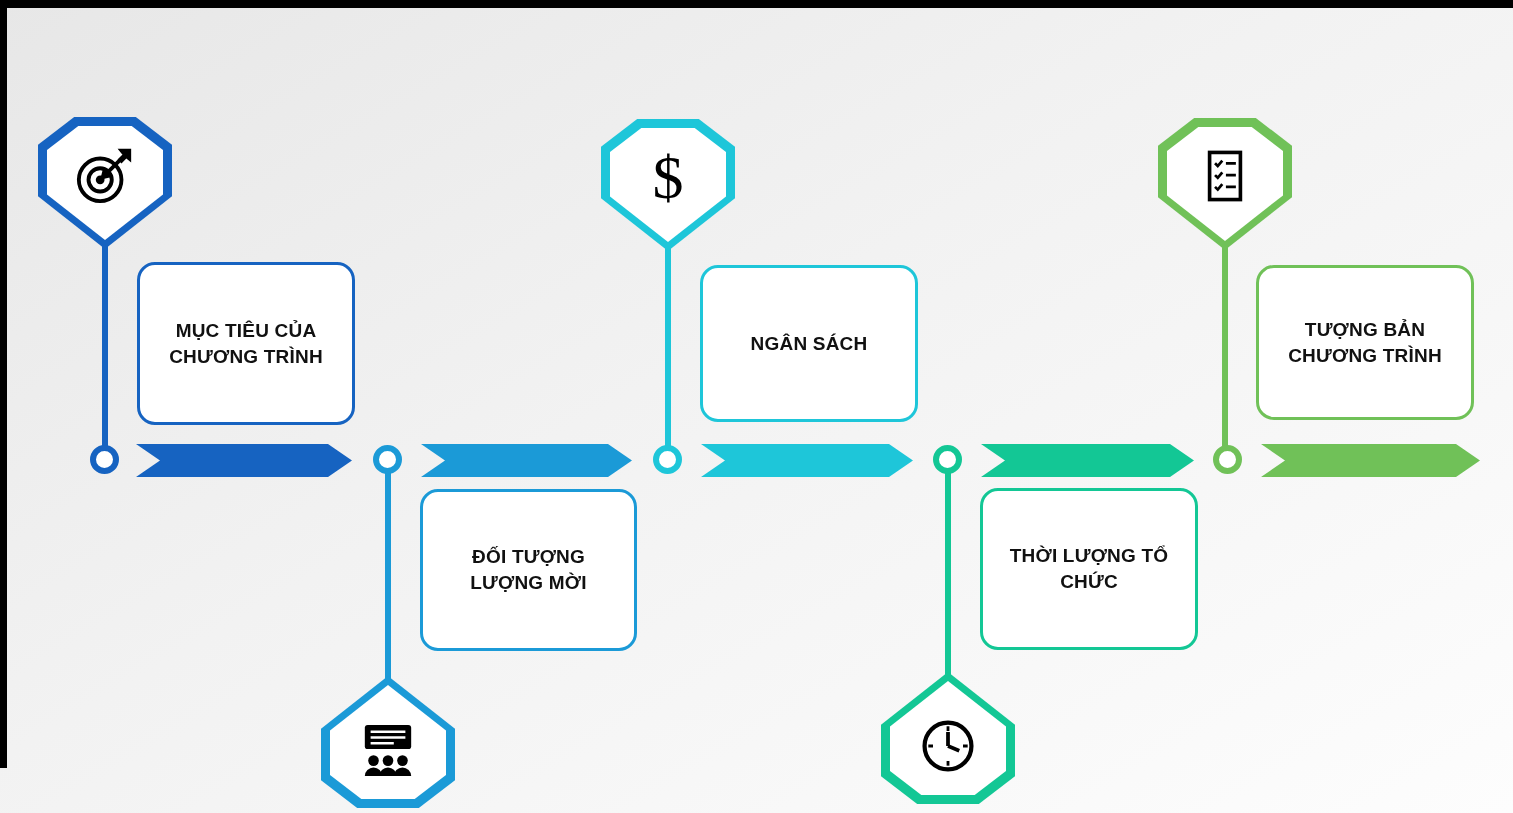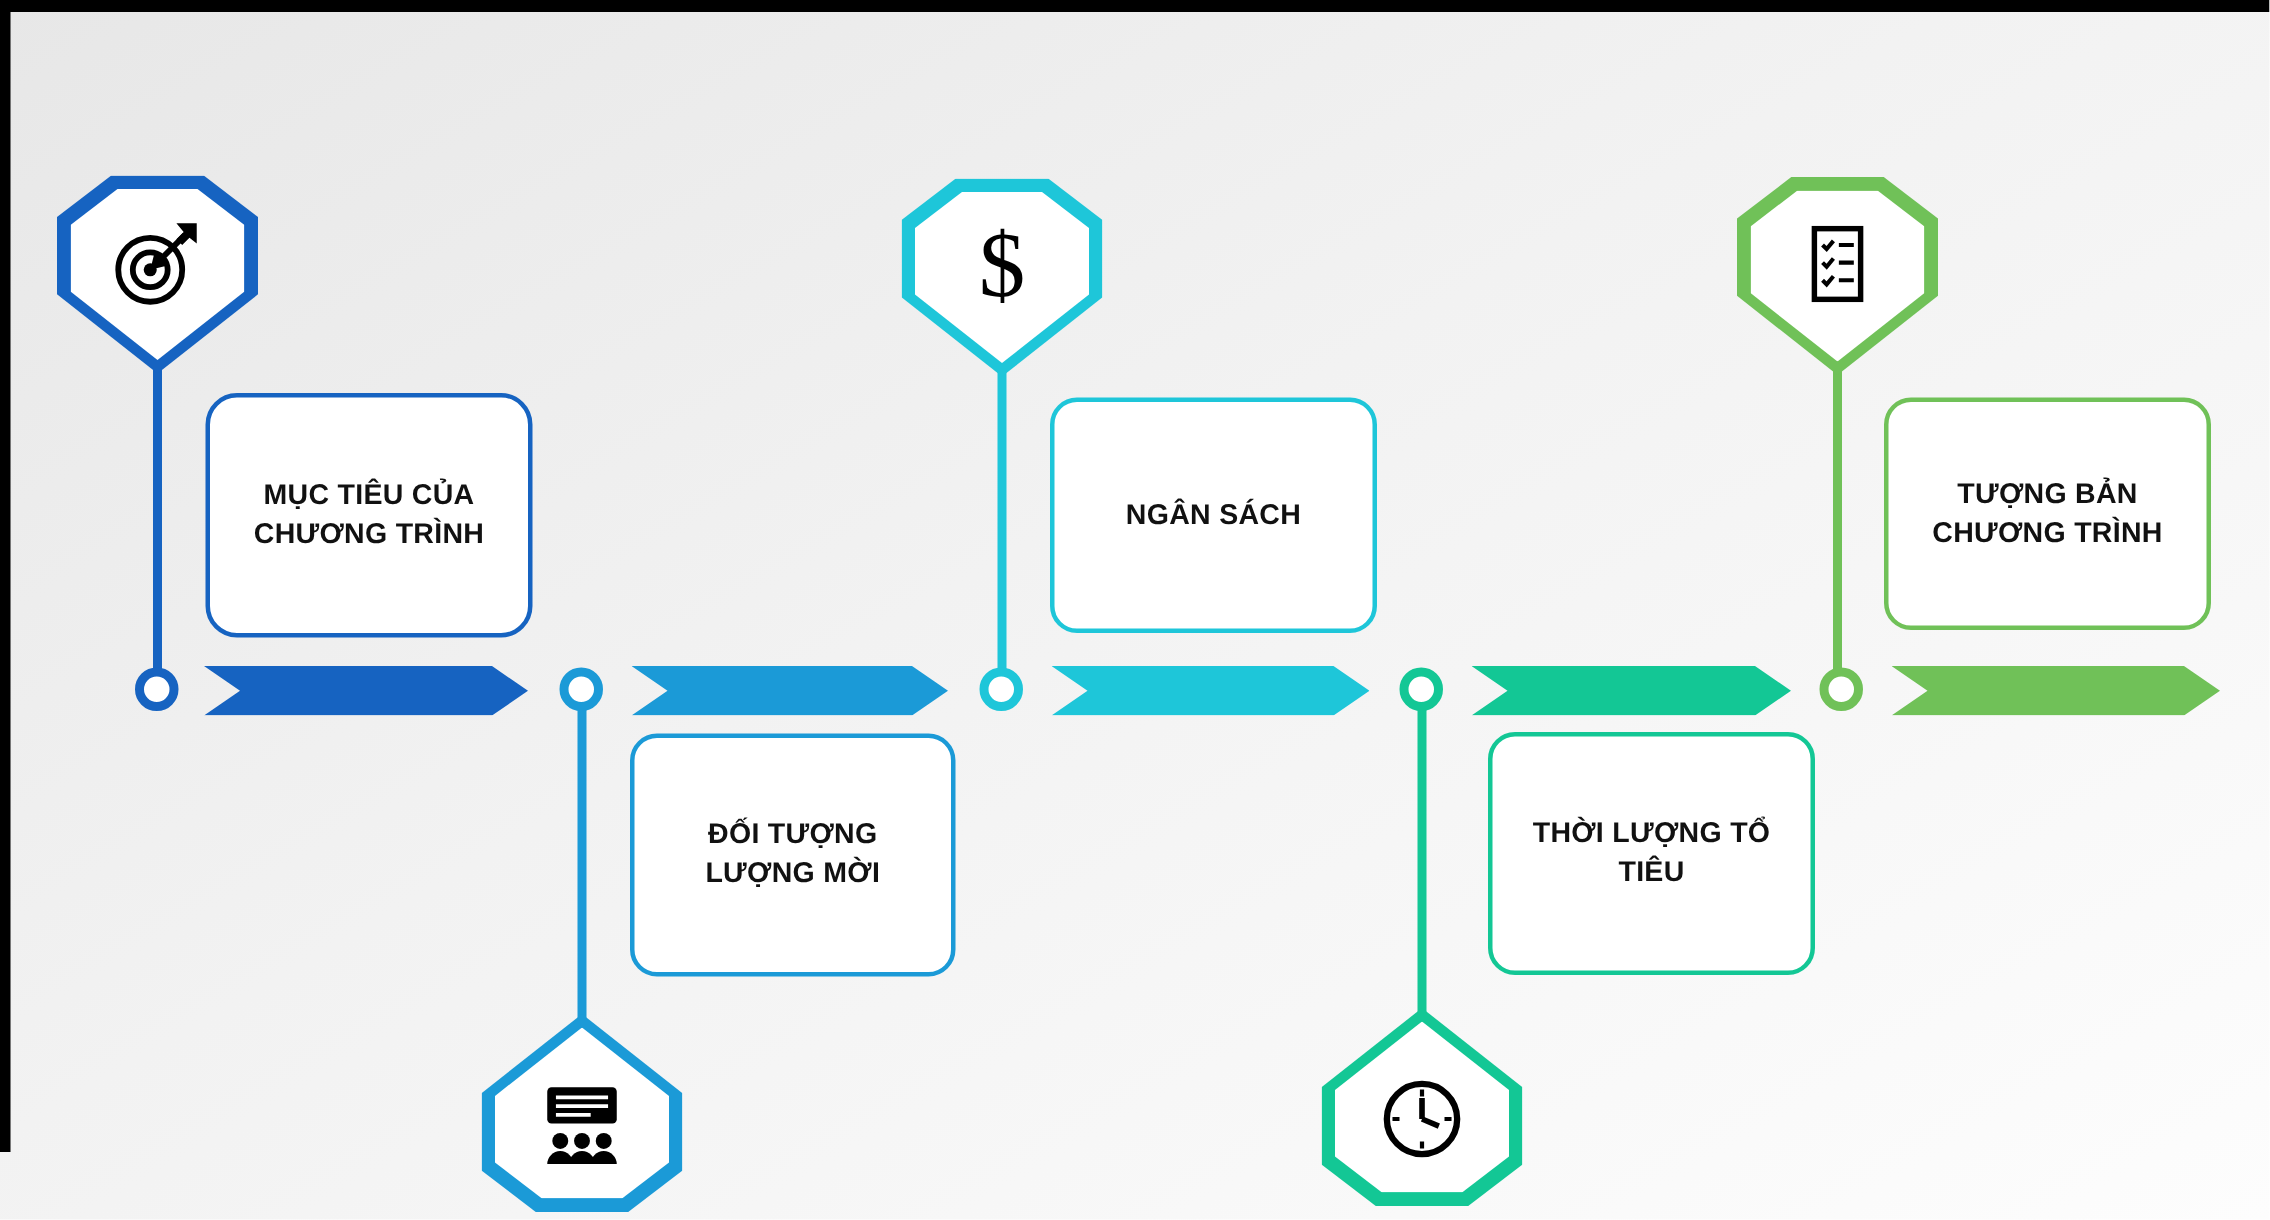--- a/index.html
+++ b/index.html
@@ -127,21 +127,21 @@
           <circle cx="27" cy="37" r="12"></circle>
         </g>
         <circle cx="27" cy="37" r="4.5" fill="#000"></circle>
         <path d="M27 37 L51 13" stroke="#000" stroke-width="4"></path>
         <polygon points="27,37 39,34 30,25" fill="#000"></polygon>
         <path d="M45 5 h14 v14 l-5 -4 -5 5 -4 -4 5 -5 z" fill="#000"></path>
       </svg>
     </span>
   </div>
 </div>
-<div class="card" style="left: 137px; top: 262px; width: 218px; height: 163px; border-color: rgb(22, 99, 193); border-radius: 21px;">
+<div class="card" style="left: 137px; top: 262px; width: 218px; height: 163px; border-color: rgb(22, 99, 193);">
   <div class="card-text">
     <div>MỤC TIÊU CỦA</div>
     <div>CHƯƠNG TRÌNH</div>
   </div>
 </div>
 
 <div class="shield sh-bot" style="left: 321px; top: 676px; background-color: rgb(27, 154, 215);">
   <div class="shield-inner sh-bot pad-top">
     <span class="icon">
       <svg width="62" height="56" viewBox="0 0 64 58">
@@ -188,24 +188,24 @@
         <line x1="32" y1="11" x2="32" y2="16" stroke="#000" stroke-width="3"></line>
         <line x1="32" y1="48" x2="32" y2="53" stroke="#000" stroke-width="3"></line>
         <line x1="11" y1="32" x2="16" y2="32" stroke="#000" stroke-width="3"></line>
         <line x1="48" y1="32" x2="53" y2="32" stroke="#000" stroke-width="3"></line>
         <line x1="32" y1="32" x2="32" y2="17" stroke="#000" stroke-width="4"></line>
         <line x1="32" y1="32" x2="44" y2="37" stroke="#000" stroke-width="4"></line>
       </svg>
     </span>
   </div>
 </div>
-<div class="card" style="left: 980px; top: 488px; width: 218px; height: 162px; border-color: rgb(19, 199, 149); margin-left: 12px;">
+<div class="card" style="left: 980px; top: 488px; width: 218px; height: 162px; border-color: rgb(19, 199, 149);">
   <div class="card-text">
     <div>THỜI LƯỢNG TỔ</div>
-    <div>TIÊU</div>
+    <div>CHỨC</div>
   </div>
 </div>
 
 <div class="shield sh-top" style="left: 1158px; top: 118px; background-color: rgb(112, 193, 88);">
   <div class="shield-inner sh-top pad-bottom">
     <span class="icon">
       <svg width="58" height="58" viewBox="0 0 64 64">
         <rect x="15" y="6" width="34" height="52" fill="none" stroke="#000" stroke-width="4"></rect>
         <g stroke="#000" stroke-width="3" fill="none">
           <path d="M21 18 l3 3 5 -6"></path>

